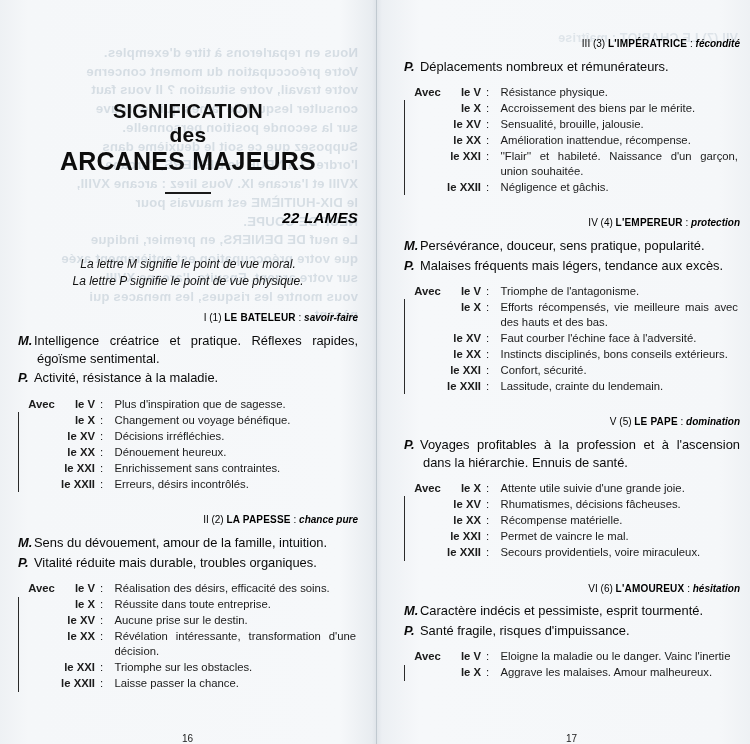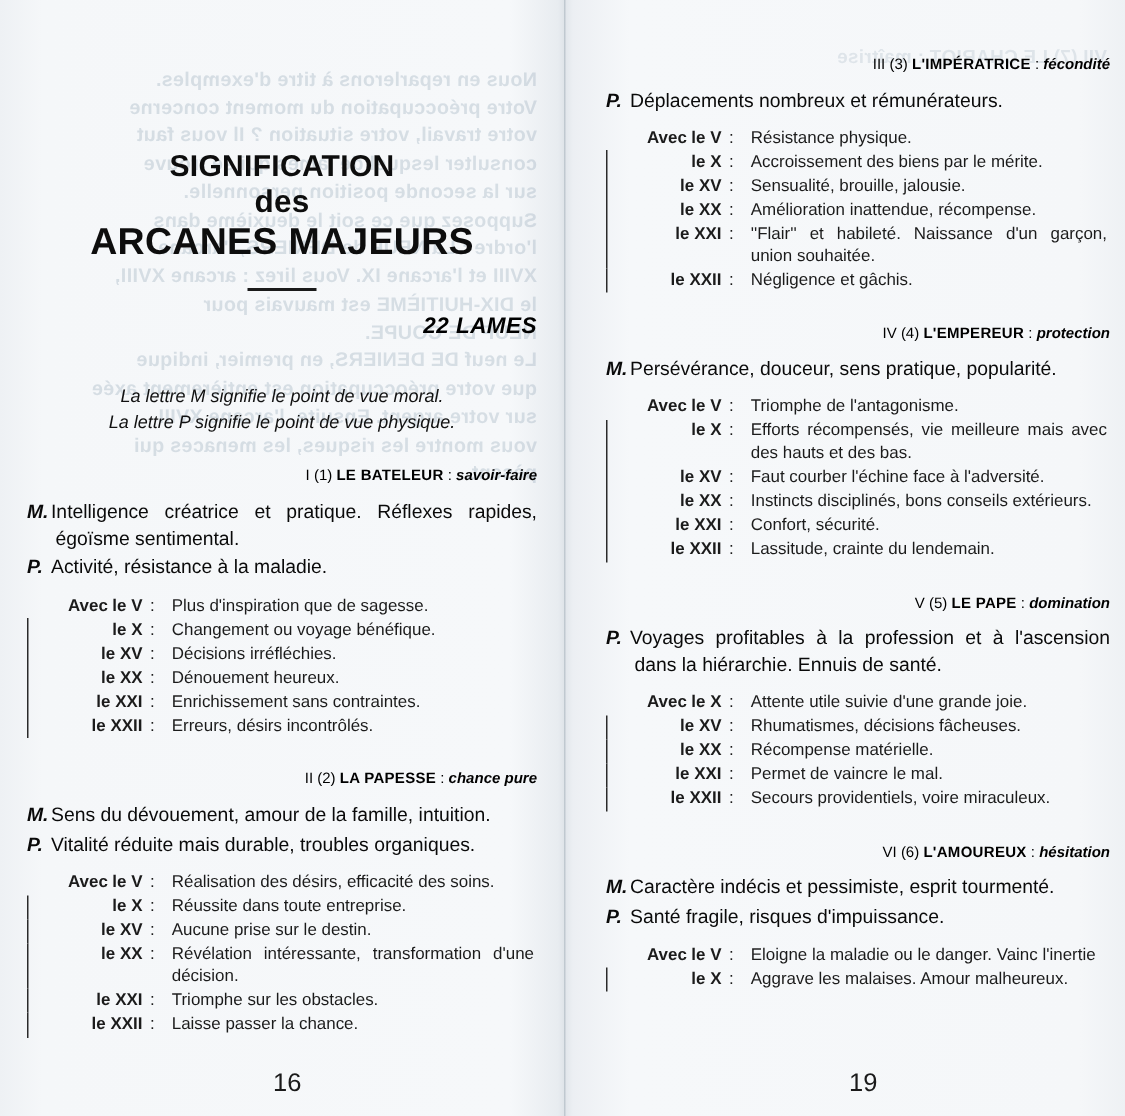--- a/index.html
+++ b/index.html
@@ -155,43 +155,43 @@
   }
   .avec .c-label {
     white-space: nowrap;
     text-align: right;
     font-weight: bold;
     padding-right: 5px;
     width: 74px;
   }
   .avec .c-label .avec-word {
     font-weight: bold;
-    margin-right: 3px;
+    margin-right: 20px;
   }
   .avec .c-colon {
     width: 10px;
     text-align: left;
     padding-right: 4px;
   }
   .avec .c-text {
     text-align: justify;
     padding-right: 2px;
   }
   
   .avec tr.braced .c-label {
     border-left: 1px solid #2a2a2a;
     padding-left: 2px;
   }
   .avec tr.braced:first-of-type .c-label { }
 
   
   .folio {
     position: absolute;
-    bottom: 12px;
-    font-size: 17px;
+    bottom: 0;
+    font-size: 10px;
     color: #1a1a1a;
   }
   .folio-left  { left: 182px; }
   .folio-right { left: 566px; }
 </style>
 </head>
 <body>
 
 <div class="page">
   <div class="gutter-line"></div>
@@ -346,20 +346,21 @@
                 <td class="c-label"><span>le </span><span>XXII</span></td>
                 <td class="c-colon">:</td>
                 <td class="c-text">Négligence et gâchis.</td>
               </tr>
             </tbody>
           </table>
         </div>
         <div class="arcanum">
           <div class="ar-head"><span class="num">IV (4) </span><span class="name">L'EMPEREUR</span><span> : </span><span class="kw">protection</span></div>
           <div class="mp"><span class="tag">M.</span><span>Persévérance, douceur, sens pratique, popularité.</span></div>
+          <div class="mp"><span class="tag">P.</span><span>Malaises fréquents mais légers, tendance aux excès.</span></div>
           <table class="avec">
             <tbody>
               <tr>
                 <td class="c-label"><span class="avec-word">Avec</span><span>le </span><span>V</span></td>
                 <td class="c-colon">:</td>
                 <td class="c-text">Triomphe de l'antagonisme.</td>
               </tr>
               <tr class="braced">
                 <td class="c-label"><span>le </span><span>X</span></td>
                 <td class="c-colon">:</td>
@@ -437,14 +438,14 @@
                 <td class="c-colon">:</td>
                 <td class="c-text">Aggrave les malaises. Amour malheureux.</td>
               </tr>
             </tbody>
           </table>
         </div>
       </div>
   </div>
 
   <div class="folio folio-left">16</div>
-  <div class="folio folio-right">19</div>
+  <div class="folio folio-right">17</div>
 </div>
 
 </body></html>

